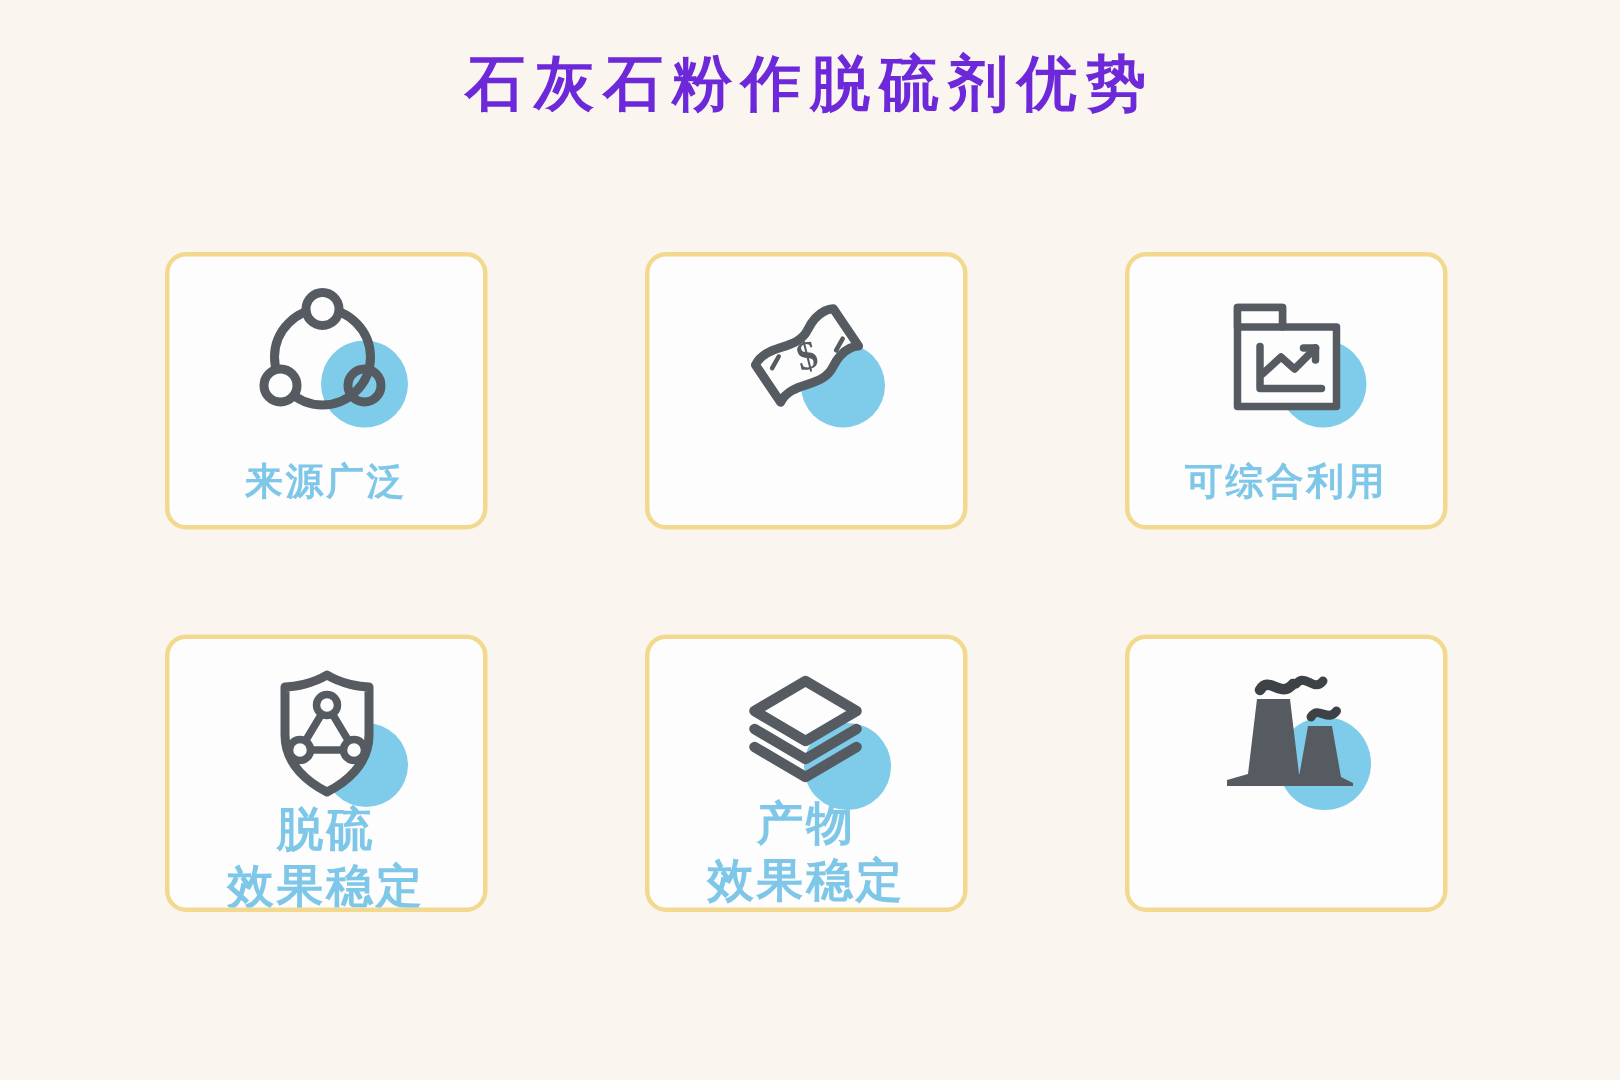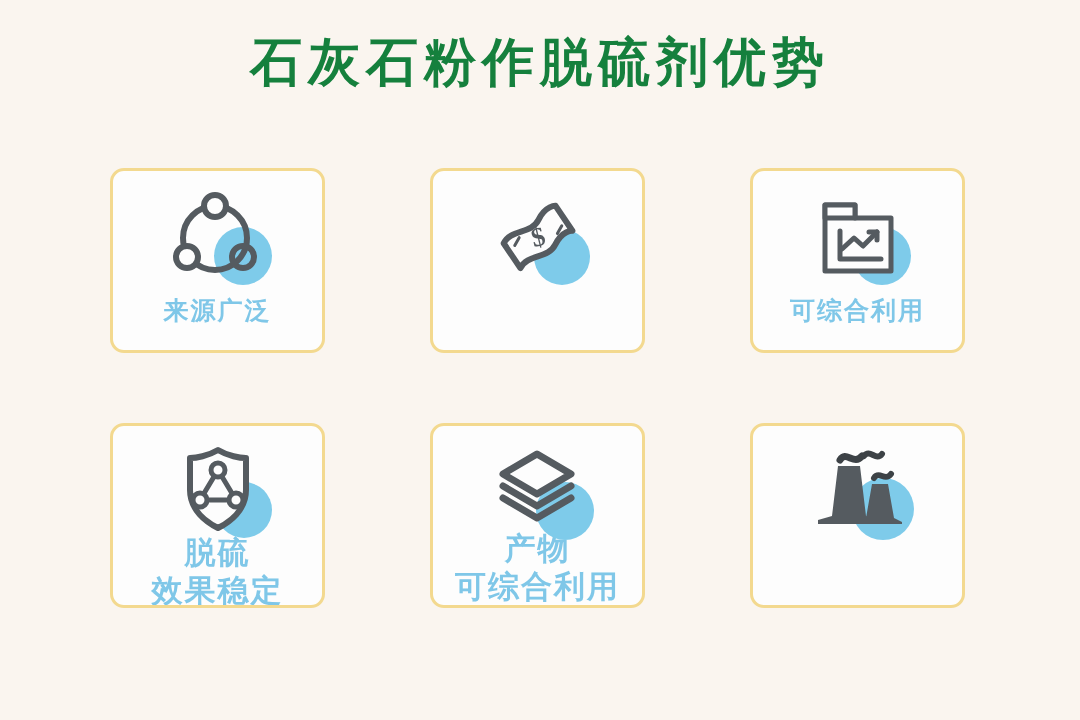--- a/index.html
+++ b/index.html
@@ -14,23 +14,23 @@
     overflow: hidden;
     position: relative;
   }
 
   #page-title {
     position: absolute;
     top: 36px;
     left: 0;
     width: 1080px;
     text-align: center;
-    font-size: 52px;
+    font-size: 40px;
     font-weight: bold;
-    color: #15803d;
+    color: #6d28d9;
     letter-spacing: 6px;
     line-height: 1;
     white-space: nowrap;
   }
 
   #grid {
     position: absolute;
     top: 168px;
     left: 110px;
     width: 860px;
@@ -70,21 +70,21 @@
     border-radius: 50%;
     z-index: 1;
   }
 
   .icon-svg {
     position: relative;
     z-index: 2;
   }
 
   .card-label {
-    margin-top: 8px;
+    margin-top: 19px;
     text-align: center;
     color: #7fc7e8;
     font-size: 25px;
     font-weight: bold;
     line-height: 1.22;
     letter-spacing: 2px;
     white-space: pre-line;
   }
   .card.two-line .card-label {
     margin-top: 0px;
@@ -161,21 +161,21 @@
   <div class="card two-line">
     <div class="icon-wrap">
       <div class="blue-dot" style="width:58px;height:58px;left:58px;top:40px;"></div>
       <svg class="icon-svg" width="98" height="88" viewBox="0 0 98 88">
         <path d="M48 12 L82 32 L48 52 L14 32 Z" fill="#fdfdfd" stroke="#555b60" stroke-width="7" stroke-linejoin="round"></path>
         <path d="M14 44 L48 64 L82 44" fill="none" stroke="#555b60" stroke-width="7" stroke-linejoin="round" stroke-linecap="round"></path>
         <path d="M14 56 L48 76 L82 56" fill="none" stroke="#555b60" stroke-width="7" stroke-linejoin="round" stroke-linecap="round"></path>
       </svg>
     </div>
     <div class="card-label">产物
-可综合利用</div>
+效果稳定</div>
   </div>
 
   <div class="card two-line">
     <div class="icon-wrap">
       <div class="blue-dot" style="width:62px;height:62px;left:54px;top:36px;"></div>
       <svg class="icon-svg" width="104" height="96" viewBox="0 0 104 96">
         <path d="M32 22 L54 22 L60 72 L70 76 L70 80 L12 80 L12 76 L26 72 Z" fill="#555b60"></path>
         <path d="M66 40 L82 40 L88 74 L96 78 L96 80 L54 80 L54 78 L60 74 Z" fill="#555b60"></path>
         <path d="M34 16 C40 6, 48 22, 56 12" fill="none" stroke="#3d4246" stroke-width="7" stroke-linecap="round"></path>
         <path d="M58 12 C64 4, 70 18, 76 10" fill="none" stroke="#3d4246" stroke-width="6" stroke-linecap="round"></path>

